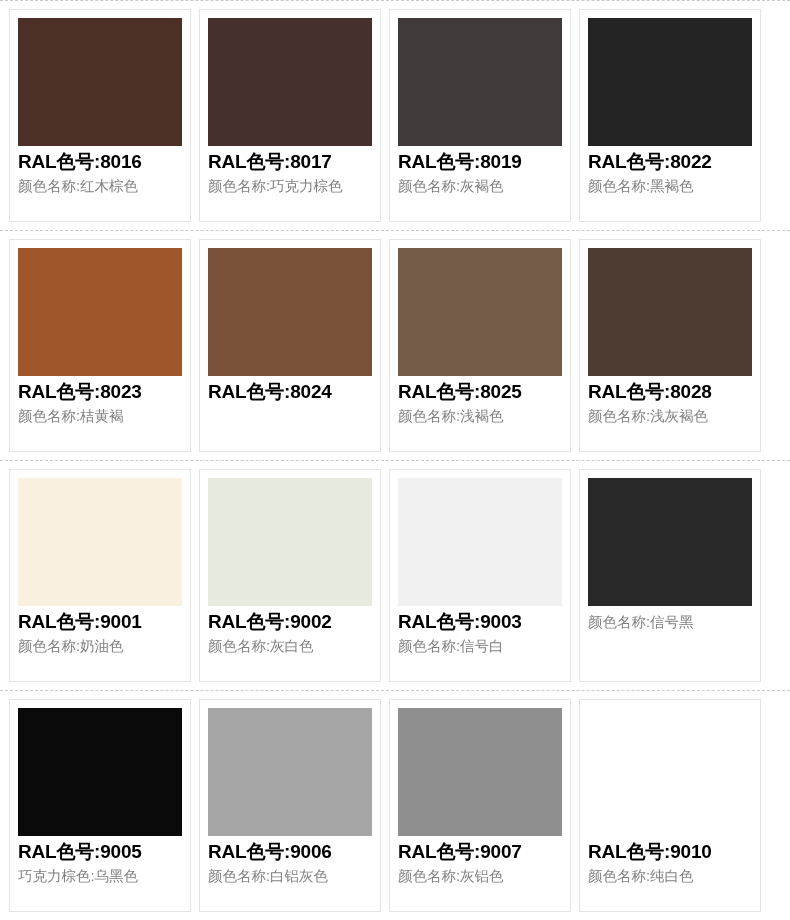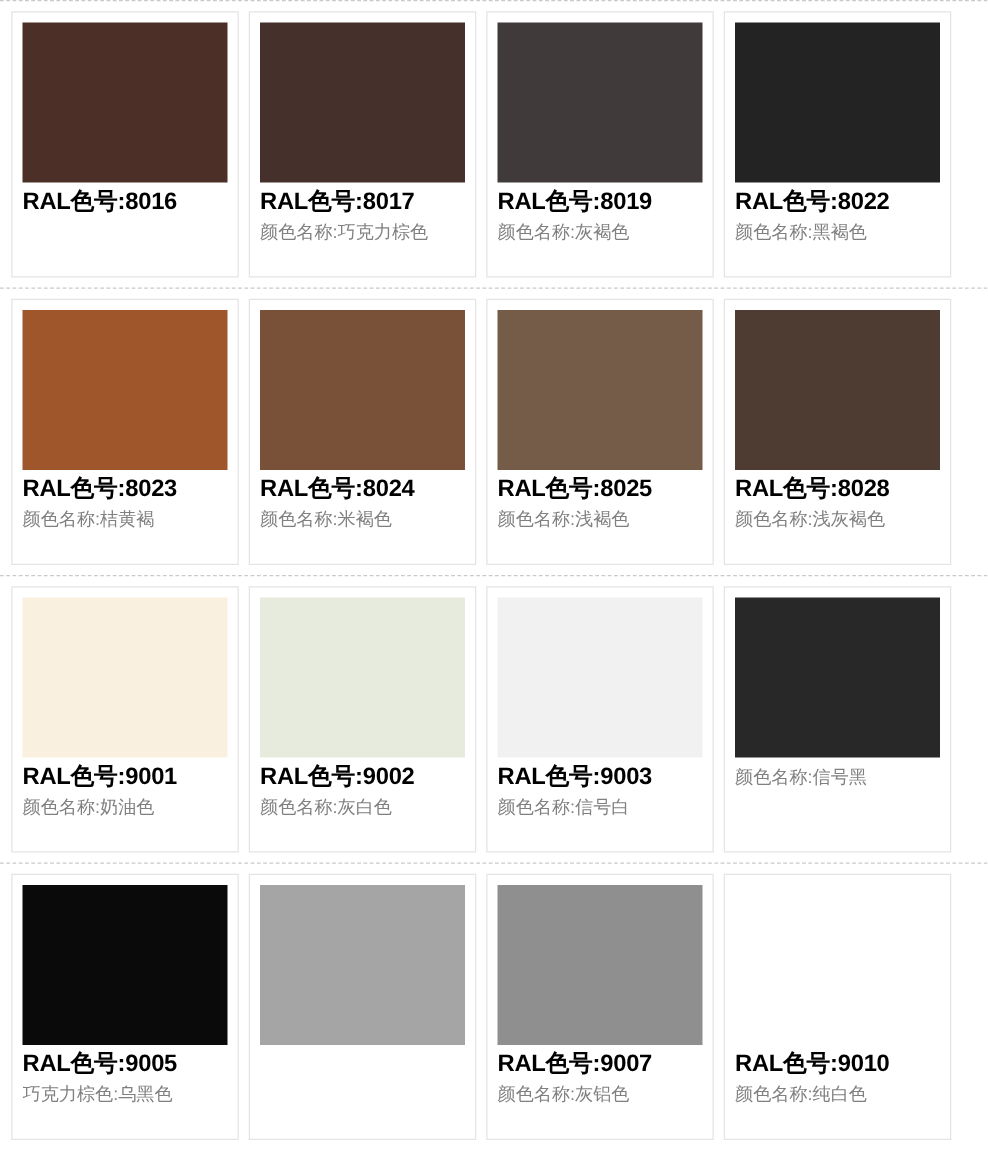--- a/index.html
+++ b/index.html
@@ -89,20 +89,21 @@
 </head>
 <body>
 
 <div id="chart-root">
 
   <div class="color-row">
     <div class="color-card">
       <div class="swatch" style="background-color: rgb(76, 47, 39);"></div>
       <div class="card-meta">
         <div class="ral-code">RAL色号:8016</div>
+        <div class="color-name">颜色名称:红木棕色</div>
       </div>
     </div>
     <div class="color-card">
       <div class="swatch" style="background-color: rgb(69, 48, 44);"></div>
       <div class="card-meta">
         <div class="ral-code">RAL色号:8017</div>
         <div class="color-name">颜色名称:巧克力棕色</div>
       </div>
     </div>
     <div class="color-card">
@@ -126,21 +127,20 @@
       <div class="swatch" style="background-color: rgb(160, 86, 43);"></div>
       <div class="card-meta">
         <div class="ral-code">RAL色号:8023</div>
         <div class="color-name">颜色名称:桔黄褐</div>
       </div>
     </div>
     <div class="color-card">
       <div class="swatch" style="background-color: rgb(121, 80, 56);"></div>
       <div class="card-meta">
         <div class="ral-code">RAL色号:8024</div>
-        <div class="color-name">颜色名称:米褐色</div>
       </div>
     </div>
     <div class="color-card">
       <div class="swatch" style="background-color: rgb(117, 92, 73);"></div>
       <div class="card-meta">
         <div class="ral-code">RAL色号:8025</div>
         <div class="color-name">颜色名称:浅褐色</div>
       </div>
     </div>
     <div class="color-card">
@@ -185,20 +185,24 @@
   <div class="color-row">
     <div class="color-card">
       <div class="swatch" style="background-color: rgb(10, 10, 10);"></div>
       <div class="card-meta">
         <div class="ral-code">RAL色号:9005</div>
         <div class="color-name">巧克力棕色:乌黑色</div>
       </div>
     </div>
     <div class="color-card">
       <div class="swatch" style="background-color: rgb(165, 165, 165);"></div>
+      <div class="card-meta">
+        <div class="ral-code">RAL色号:9006</div>
+        <div class="color-name">颜色名称:白铝灰色</div>
+      </div>
     </div>
     <div class="color-card">
       <div class="swatch" style="background-color: rgb(143, 143, 143);"></div>
       <div class="card-meta">
         <div class="ral-code">RAL色号:9007</div>
         <div class="color-name">颜色名称:灰铝色</div>
       </div>
     </div>
     <div class="color-card">
       <div class="swatch" style="background-color: rgb(255, 255, 255);"></div>

